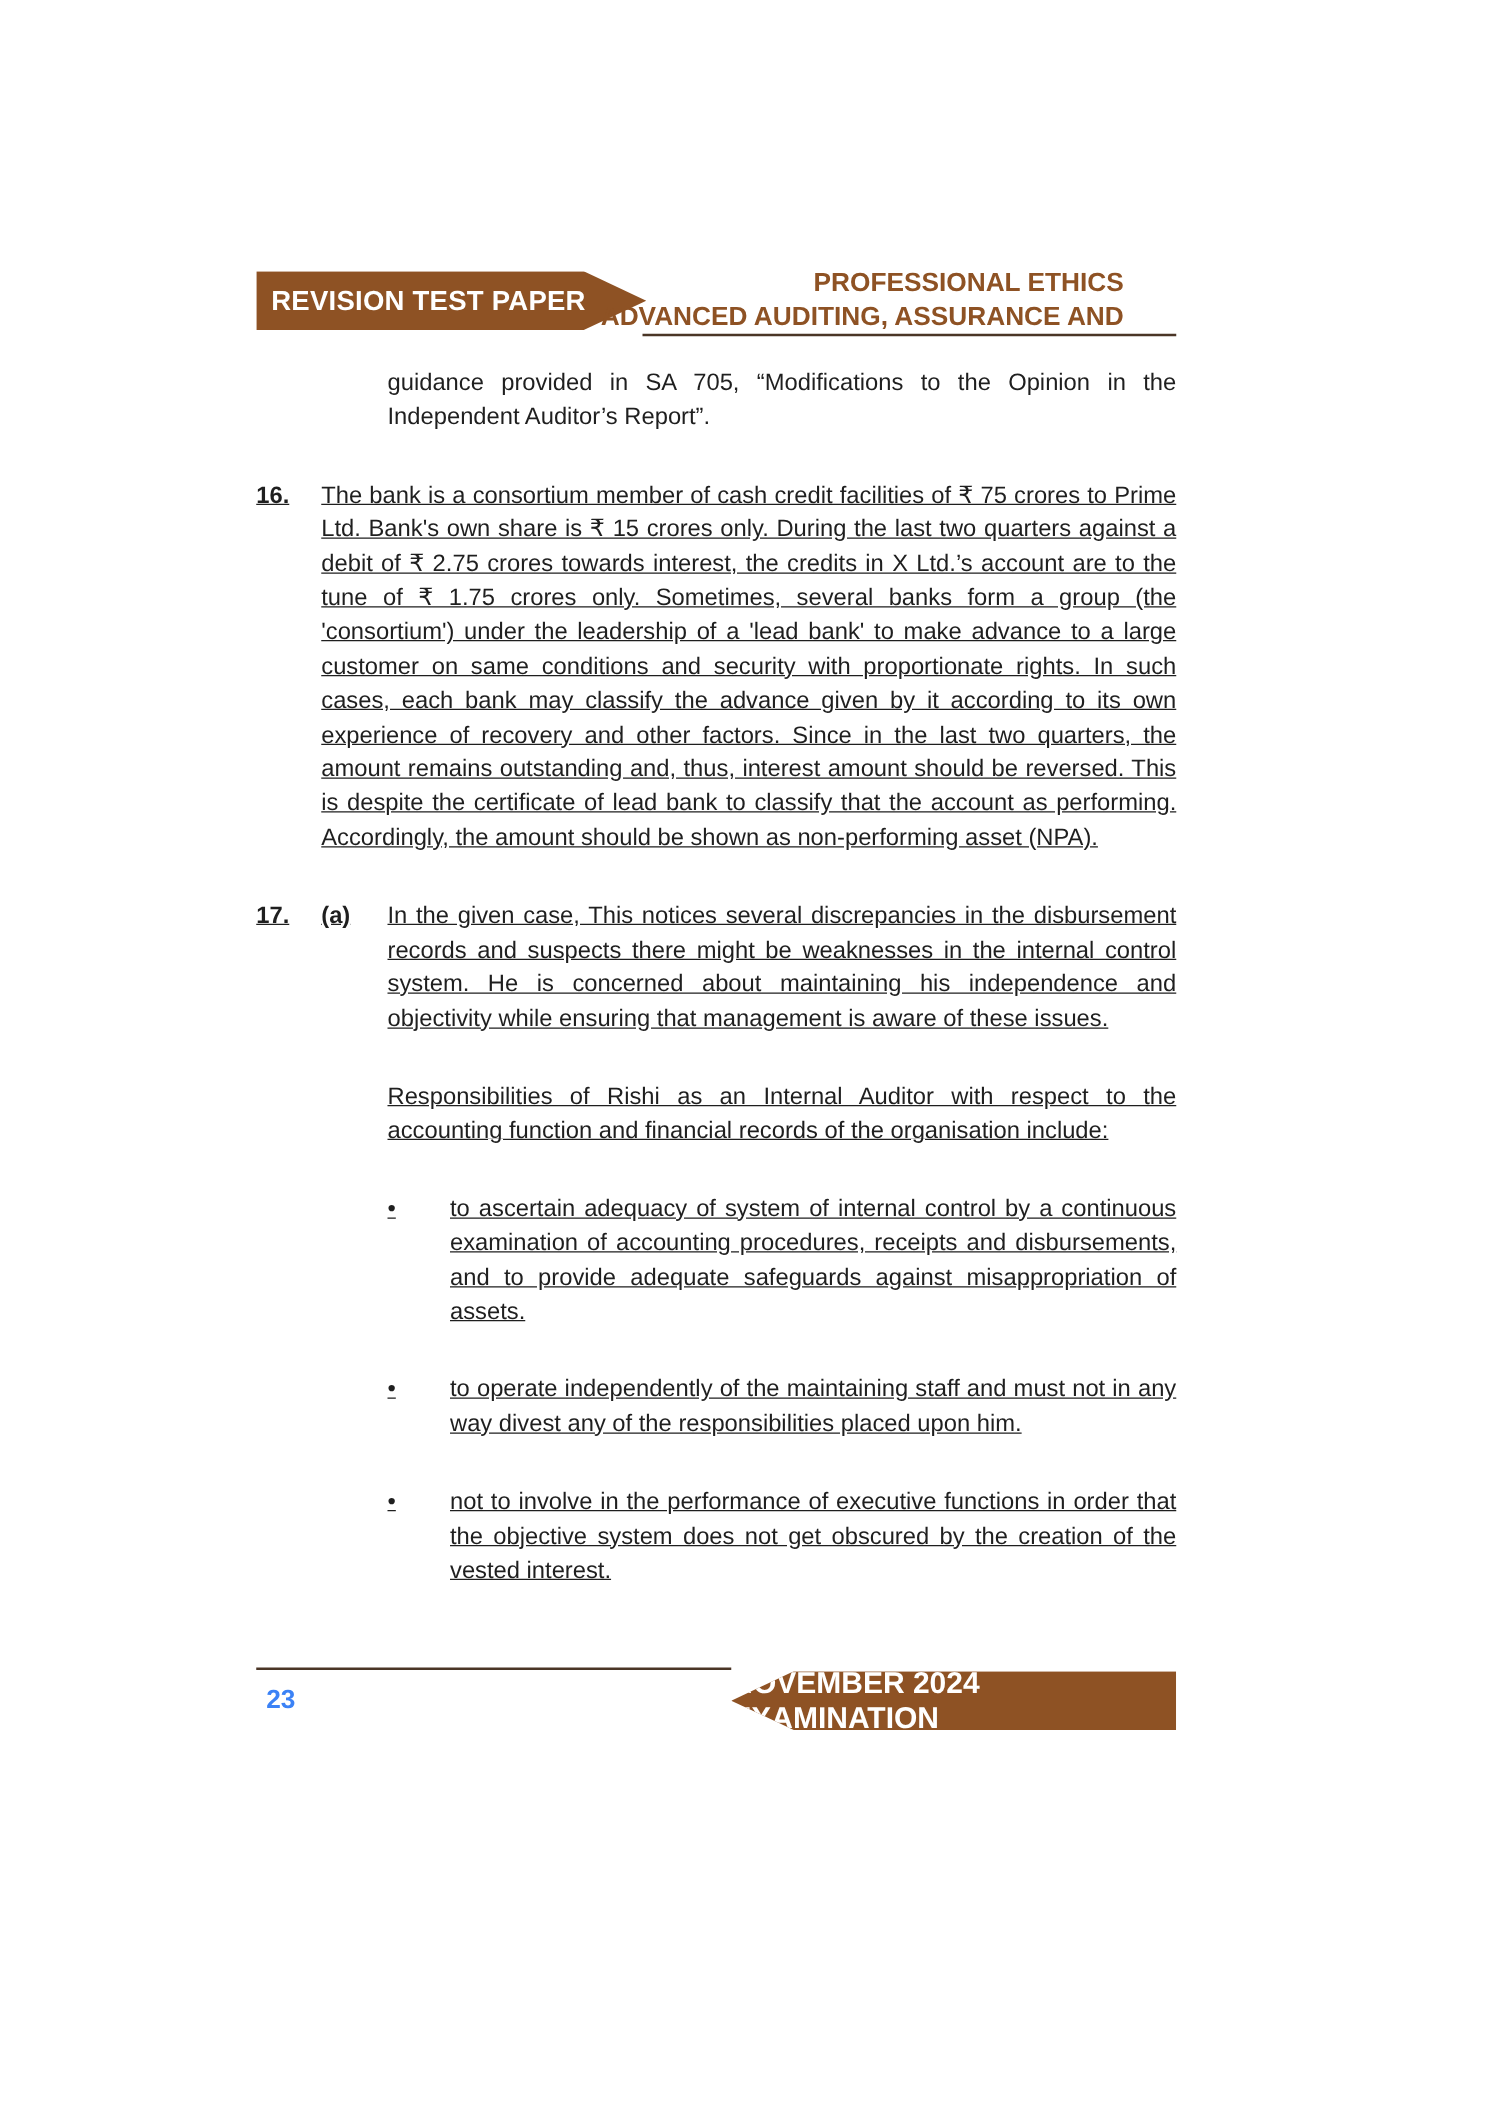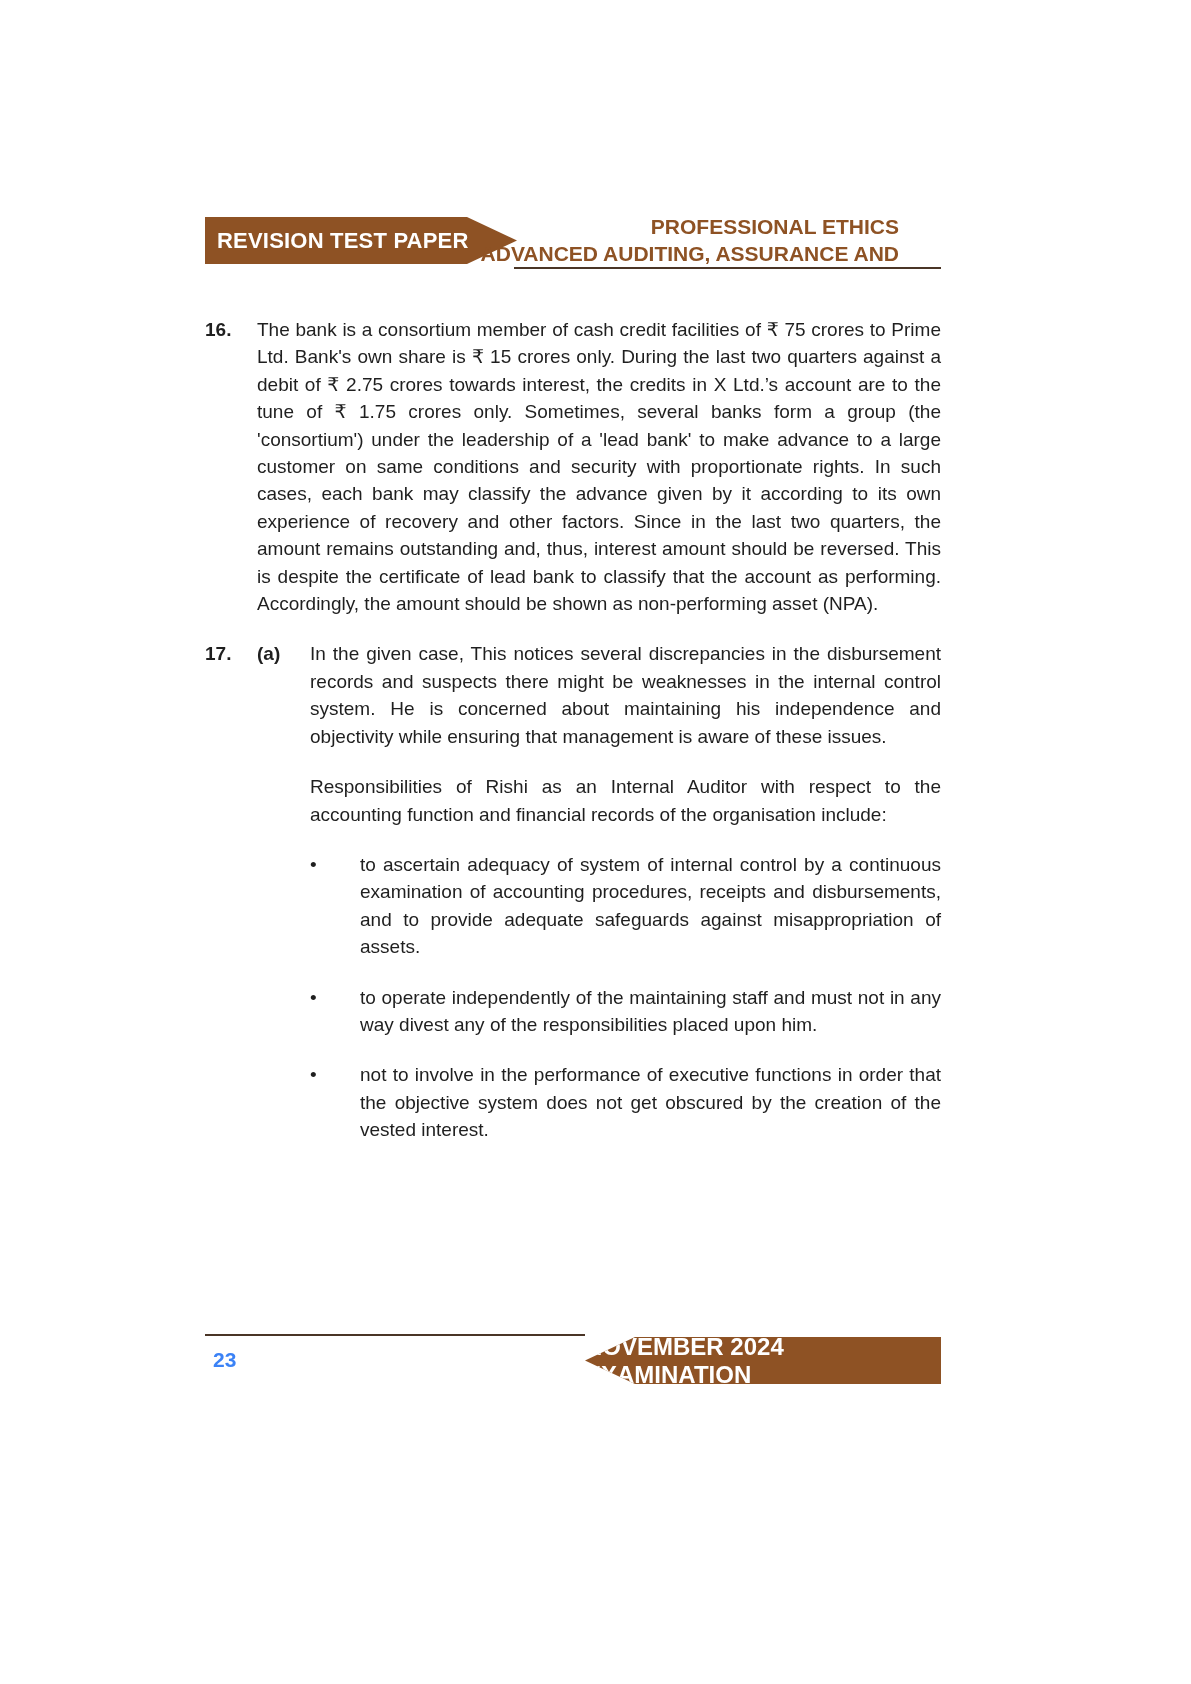--- a/index.html
+++ b/index.html
@@ -53,21 +53,21 @@
   .body {
     position: absolute;
     top: 293px;
     left: 205px;
     width: 736px;
     font-size: 19px;
     line-height: 27.4px;
     text-align: justify;
   }
   .para-indent { margin-left: 105px; }
-  .block { margin-top: 23px; }
+  .block { margin-top: 35px; text-decoration: underline; }
   .item-row { display: flex; }
   .item-num { width: 52px; flex: 0 0 52px; font-weight: bold; }
   .item-letter { width: 53px; flex: 0 0 53px; font-weight: bold; }
   .item-text { flex: 1; }
   .bullet-row { display: flex; margin-left: 105px; }
   .bullet-dot { width: 50px; flex: 0 0 50px; }
   .bullet-text { flex: 1; }
 
   
   .footer-rule {
@@ -112,20 +112,21 @@
     <span>REVISION TEST PAPER</span>
   </div>
   <div class="header-title">
     <div>PROFESSIONAL ETHICS</div>
     <div>ADVANCED AUDITING, ASSURANCE AND</div>
   </div>
   <div class="header-rule"></div>
 
   <div class="body">
 
+    <div class="para-indent">guidance provided in SA 705, “Modifications to the Opinion in the Independent Auditor’s Report”.</div>
 
     <div class="item-row block">
       <div class="item-num">16.</div>
       <div class="item-text">The bank is a consortium member of cash credit facilities of ₹ 75 crores to Prime Ltd. Bank's own share is ₹ 15 crores only. During the last two quarters against a debit of ₹ 2.75 crores towards interest, the credits in X Ltd.’s account are to the tune of ₹ 1.75 crores only. Sometimes, several banks form a group (the 'consortium') under the leadership of a 'lead bank' to make advance to a large customer on same conditions and security with proportionate rights. In such cases, each bank may classify the advance given by it according to its own experience of recovery and other factors. Since in the last two quarters, the amount remains outstanding and, thus, interest amount should be reversed. This is despite the certificate of lead bank to classify that the account as performing. Accordingly, the amount should be shown as non-performing asset (NPA).</div>
     </div>
 
     <div class="item-row block">
       <div class="item-num">17.</div>
       <div class="item-letter">(a)</div>
       <div class="item-text">In the given case, This notices several discrepancies in the disbursement records and suspects there might be weaknesses in the internal control system. He is concerned about maintaining his independence and objectivity while ensuring that management is aware of these issues.</div>

